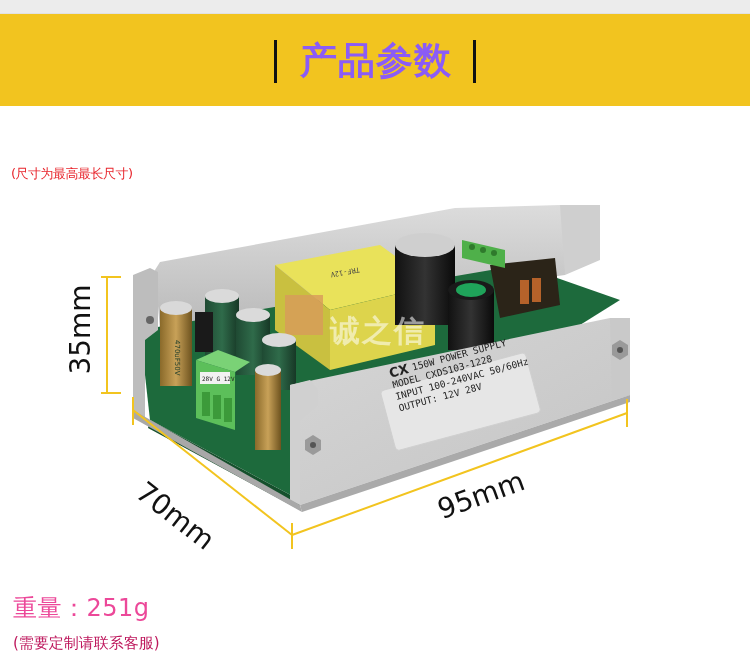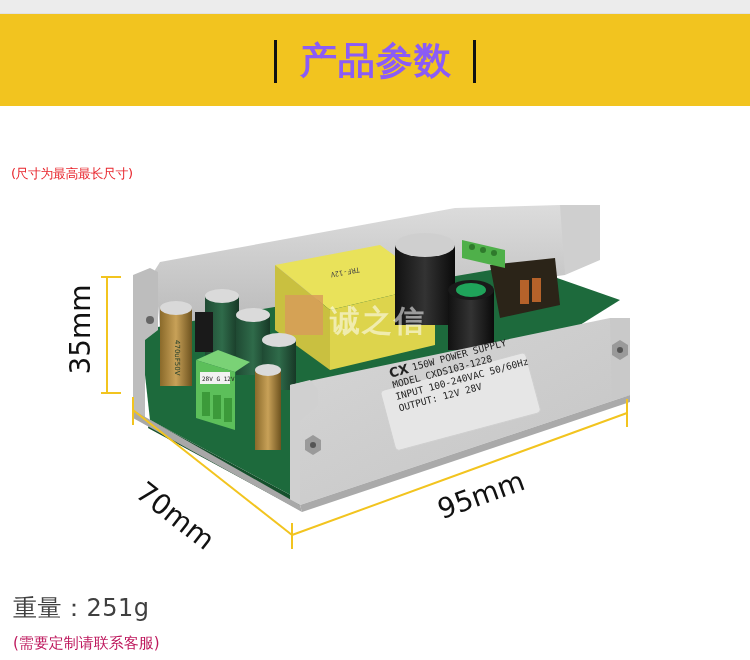--- a/index.html
+++ b/index.html
@@ -2,25 +2,25 @@
 <html><head>
 <meta charset="utf-8">
 <style>
   html,body{margin:0;padding:0;}
   body{width:750px;height:660px;position:relative;overflow:hidden;background:#ffffff;font-family:"DejaVu Sans",sans-serif;}
   .topstrip{position:absolute;left:0;top:0;width:750px;height:13px;background:#ececec;border-bottom:1px solid #e2e2e2;}
   .banner{position:absolute;left:0;top:14px;width:750px;height:92px;background:#f2c41f;}
   .bar{position:absolute;top:40px;width:3px;height:43px;background:#111;}
   .title{position:absolute;left:290px;top:38px;width:172px;height:46px;text-align:center;font-size:37px;font-weight:bold;line-height:46px;color:#8b5cf6;letter-spacing:1px;}
   .note-top{position:absolute;left:11px;top:121px;font-size:13px;color:#e8262d;letter-spacing:-0.5px;margin-top:44px;}
-  .weight{position:absolute;left:13px;top:592px;font-size:24px;color:#404040;letter-spacing:0.5px;}
+  .weight{position:absolute;left:13px;top:592px;font-size:24px;color:#ec4899;letter-spacing:0.5px;}
   .note-bottom{position:absolute;left:13px;top:634px;font-size:15px;color:#be185d;}
   .dimlabel{position:absolute;font-size:28px;color:#111;font-family:"DejaVu Sans",sans-serif;white-space:nowrap;}
   .product{position:absolute;left:0;top:0;width:750px;height:660px;}
-  .watermark{position:absolute;left:330px;top:301px;font-size:30px;color:rgba(255,255,255,0.55);font-weight:bold;letter-spacing:2px;}
+  .watermark{position:absolute;left:330px;top:311px;font-size:30px;color:rgba(255,255,255,0.55);font-weight:bold;letter-spacing:2px;}
 </style>
 </head>
 <body>
 
 <div class="topstrip"></div>
 <div class="banner"></div>
 <div class="bar" style="left:274px"></div>
 <div class="bar" style="left:473px"></div>
 <div class="title">产品参数</div>
 

